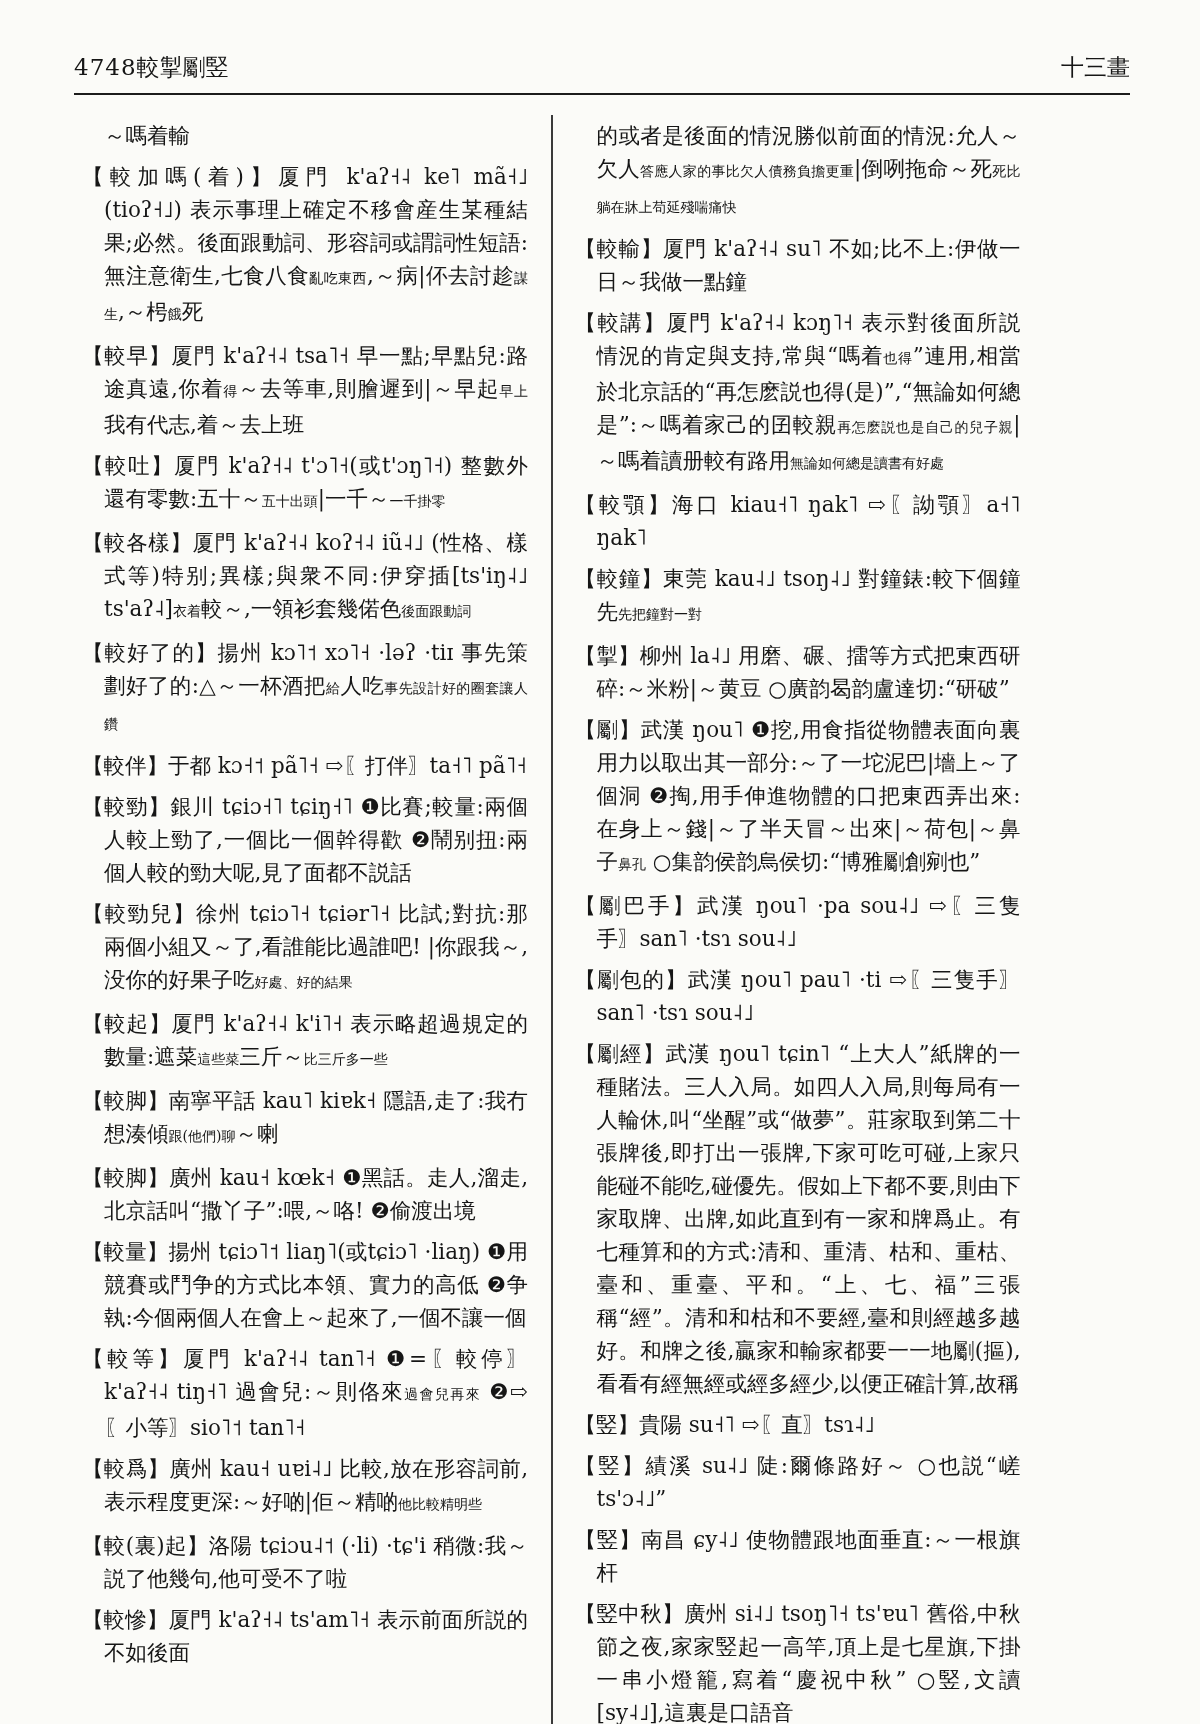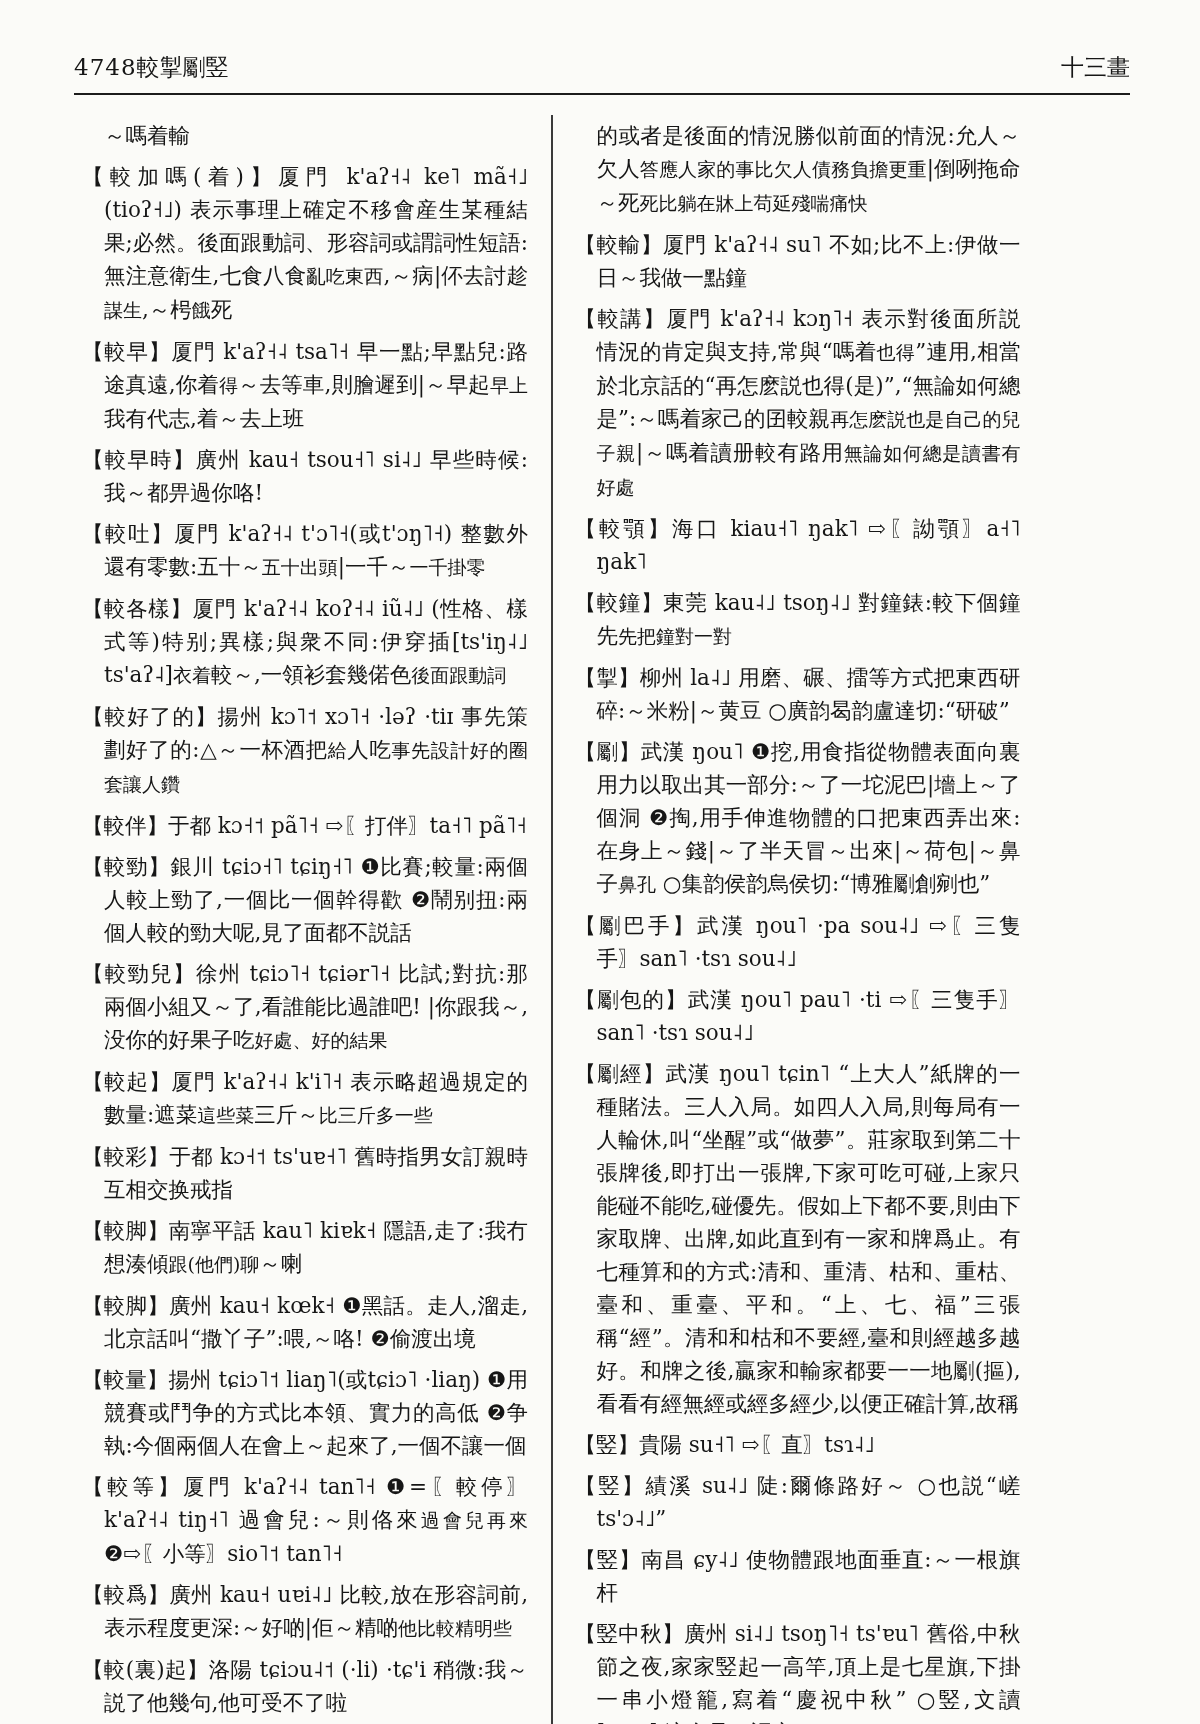--- a/index.html
+++ b/index.html
@@ -39,49 +39,47 @@
     background:#3a3a3a;
     margin:4px 14px 10px 15px;
     align-self:stretch;
   }
   .para{
     padding-left:22px;
     text-indent:-22px;
     margin:8px;
   }
   .para.cont{text-indent:0;}
-  .sm{font-size:19px;}
+  .sm{font-size:14px;}
 </style>
 </head>
 <body>
 
 <div class="page">
   <div class="running-head">
     <div class="head-left">
       <span class="page-num">4748</span>
       <span>較掣劚竪</span>
     </div>
     <span>十三畫</span>
   </div>
   <div class="head-rule"></div>
 
   <div class="columns">
     <div class="col">
         <div class="para cont"><span>～嗎着輸</span></div>
         <div class="para"><span>【較加嗎(着)】厦門 k'aʔ˧˨ ke˥ mã˧˩ (tioʔ˧˩) 表示事理上確定不移會産生某種結果;必然。後面跟動詞、形容詞或謂詞性短語:無注意衛生,七食八食</span><span class="sm">亂吃東西</span><span>,～病|伓去討趁</span><span class="sm">謀生</span><span>,～枵</span><span class="sm">餓</span><span>死</span></div>
         <div class="para"><span>【較早】厦門 k'aʔ˧˨ tsa˥˧ 早一點;早點兒:路途真遠,你着</span><span class="sm">得</span><span>～去等車,則膾遲到|～早起</span><span class="sm">早上</span><span>我有代志,着～去上班</span></div>
-        <div class="para"><span>【較早時】廣州 kau˧ tsou˧˥ si˨˩ 早些時候:我～都畀過你咯!</span></div>
         <div class="para"><span>【較吐】厦門 k'aʔ˧˨ t'ɔ˥˧(或t'ɔŋ˥˧) 整數外還有零數:五十～</span><span class="sm">五十出頭</span><span>|一千～</span><span class="sm">一千掛零</span></div>
         <div class="para"><span>【較各樣】厦門 k'aʔ˧˨ koʔ˧˨ iũ˨˩ (性格、樣式等)特别;異樣;與衆不同:伊穿插[ts'iŋ˨˩ ts'aʔ˨]</span><span class="sm">衣着</span><span>較～,一領衫套幾偌色</span><span class="sm">後面跟動詞</span></div>
         <div class="para"><span>【較好了的】揚州 kɔ˥˦ xɔ˥˧ ·ləʔ ·tiɪ 事先策劃好了的:△～一杯酒把</span><span class="sm">給</span><span>人吃</span><span class="sm">事先設計好的圈套讓人鑽</span></div>
         <div class="para"><span>【較伴】于都 kɔ˧˦ pã˥˧ ⇨〖打伴〗ta˧˥ pã˥˧</span></div>
         <div class="para"><span>【較勁】銀川 tɕiɔ˧˥ tɕiŋ˧˥ ❶比賽;較量:兩個人較上勁了,一個比一個幹得歡 ❷鬧别扭:兩個人較的勁大呢,見了面都不説話</span></div>
         <div class="para"><span>【較勁兒】徐州 tɕiɔ˥˧ tɕiər˥˧ 比試;對抗:那兩個小組又～了,看誰能比過誰吧! |你跟我～,没你的好果子吃</span><span class="sm">好處、好的結果</span></div>
         <div class="para"><span>【較起】厦門 k'aʔ˧˨ k'i˥˧ 表示略超過規定的數量:遮菜</span><span class="sm">這些菜</span><span>三斤～</span><span class="sm">比三斤多一些</span></div>
-        <div class="para"><span>【較彩】于都 kɔ˧˦ ts'uɐ˧˥ 舊時指男女訂親時互相交换戒指</span></div>
         <div class="para"><span>【較脚】南寧平話 kau˥ kiɐk˧ 隱語,走了:我冇想湊傾</span><span class="sm">跟(他們)聊</span><span>～喇</span></div>
         <div class="para"><span>【較脚】廣州 kau˧ kœk˧ ❶黑話。走人,溜走,北京話叫“撒丫子”:喂,～咯! ❷偷渡出境</span></div>
         <div class="para"><span>【較量】揚州 tɕiɔ˥˦ liaŋ˥(或tɕiɔ˥ ·liaŋ) ❶用競賽或鬥争的方式比本領、實力的高低 ❷争執:今個兩個人在會上～起來了,一個不讓一個</span></div>
         <div class="para"><span>【較等】厦門 k'aʔ˧˨ tan˥˧ ❶=〖較停〗k'aʔ˧˨ tiŋ˧˥ 過會兒:～則佫來</span><span class="sm">過會兒再來</span><span> ❷⇨〖小等〗sio˥˦ tan˥˧</span></div>
         <div class="para"><span>【較爲】廣州 kau˧ uɐi˨˩ 比較,放在形容詞前,表示程度更深:～好啲|佢～精啲</span><span class="sm">他比較精明些</span></div>
         <div class="para"><span>【較(裏)起】洛陽 tɕiɔu˨˦ (·li) ·tɕ'i 稍微:我～説了他幾句,他可受不了啦</span></div>
         <div class="para"><span>【較慘】厦門 k'aʔ˧˨ ts'am˥˧ 表示前面所説的不如後面</span></div>
       </div>
     <div class="divider"></div>
     <div class="col">

